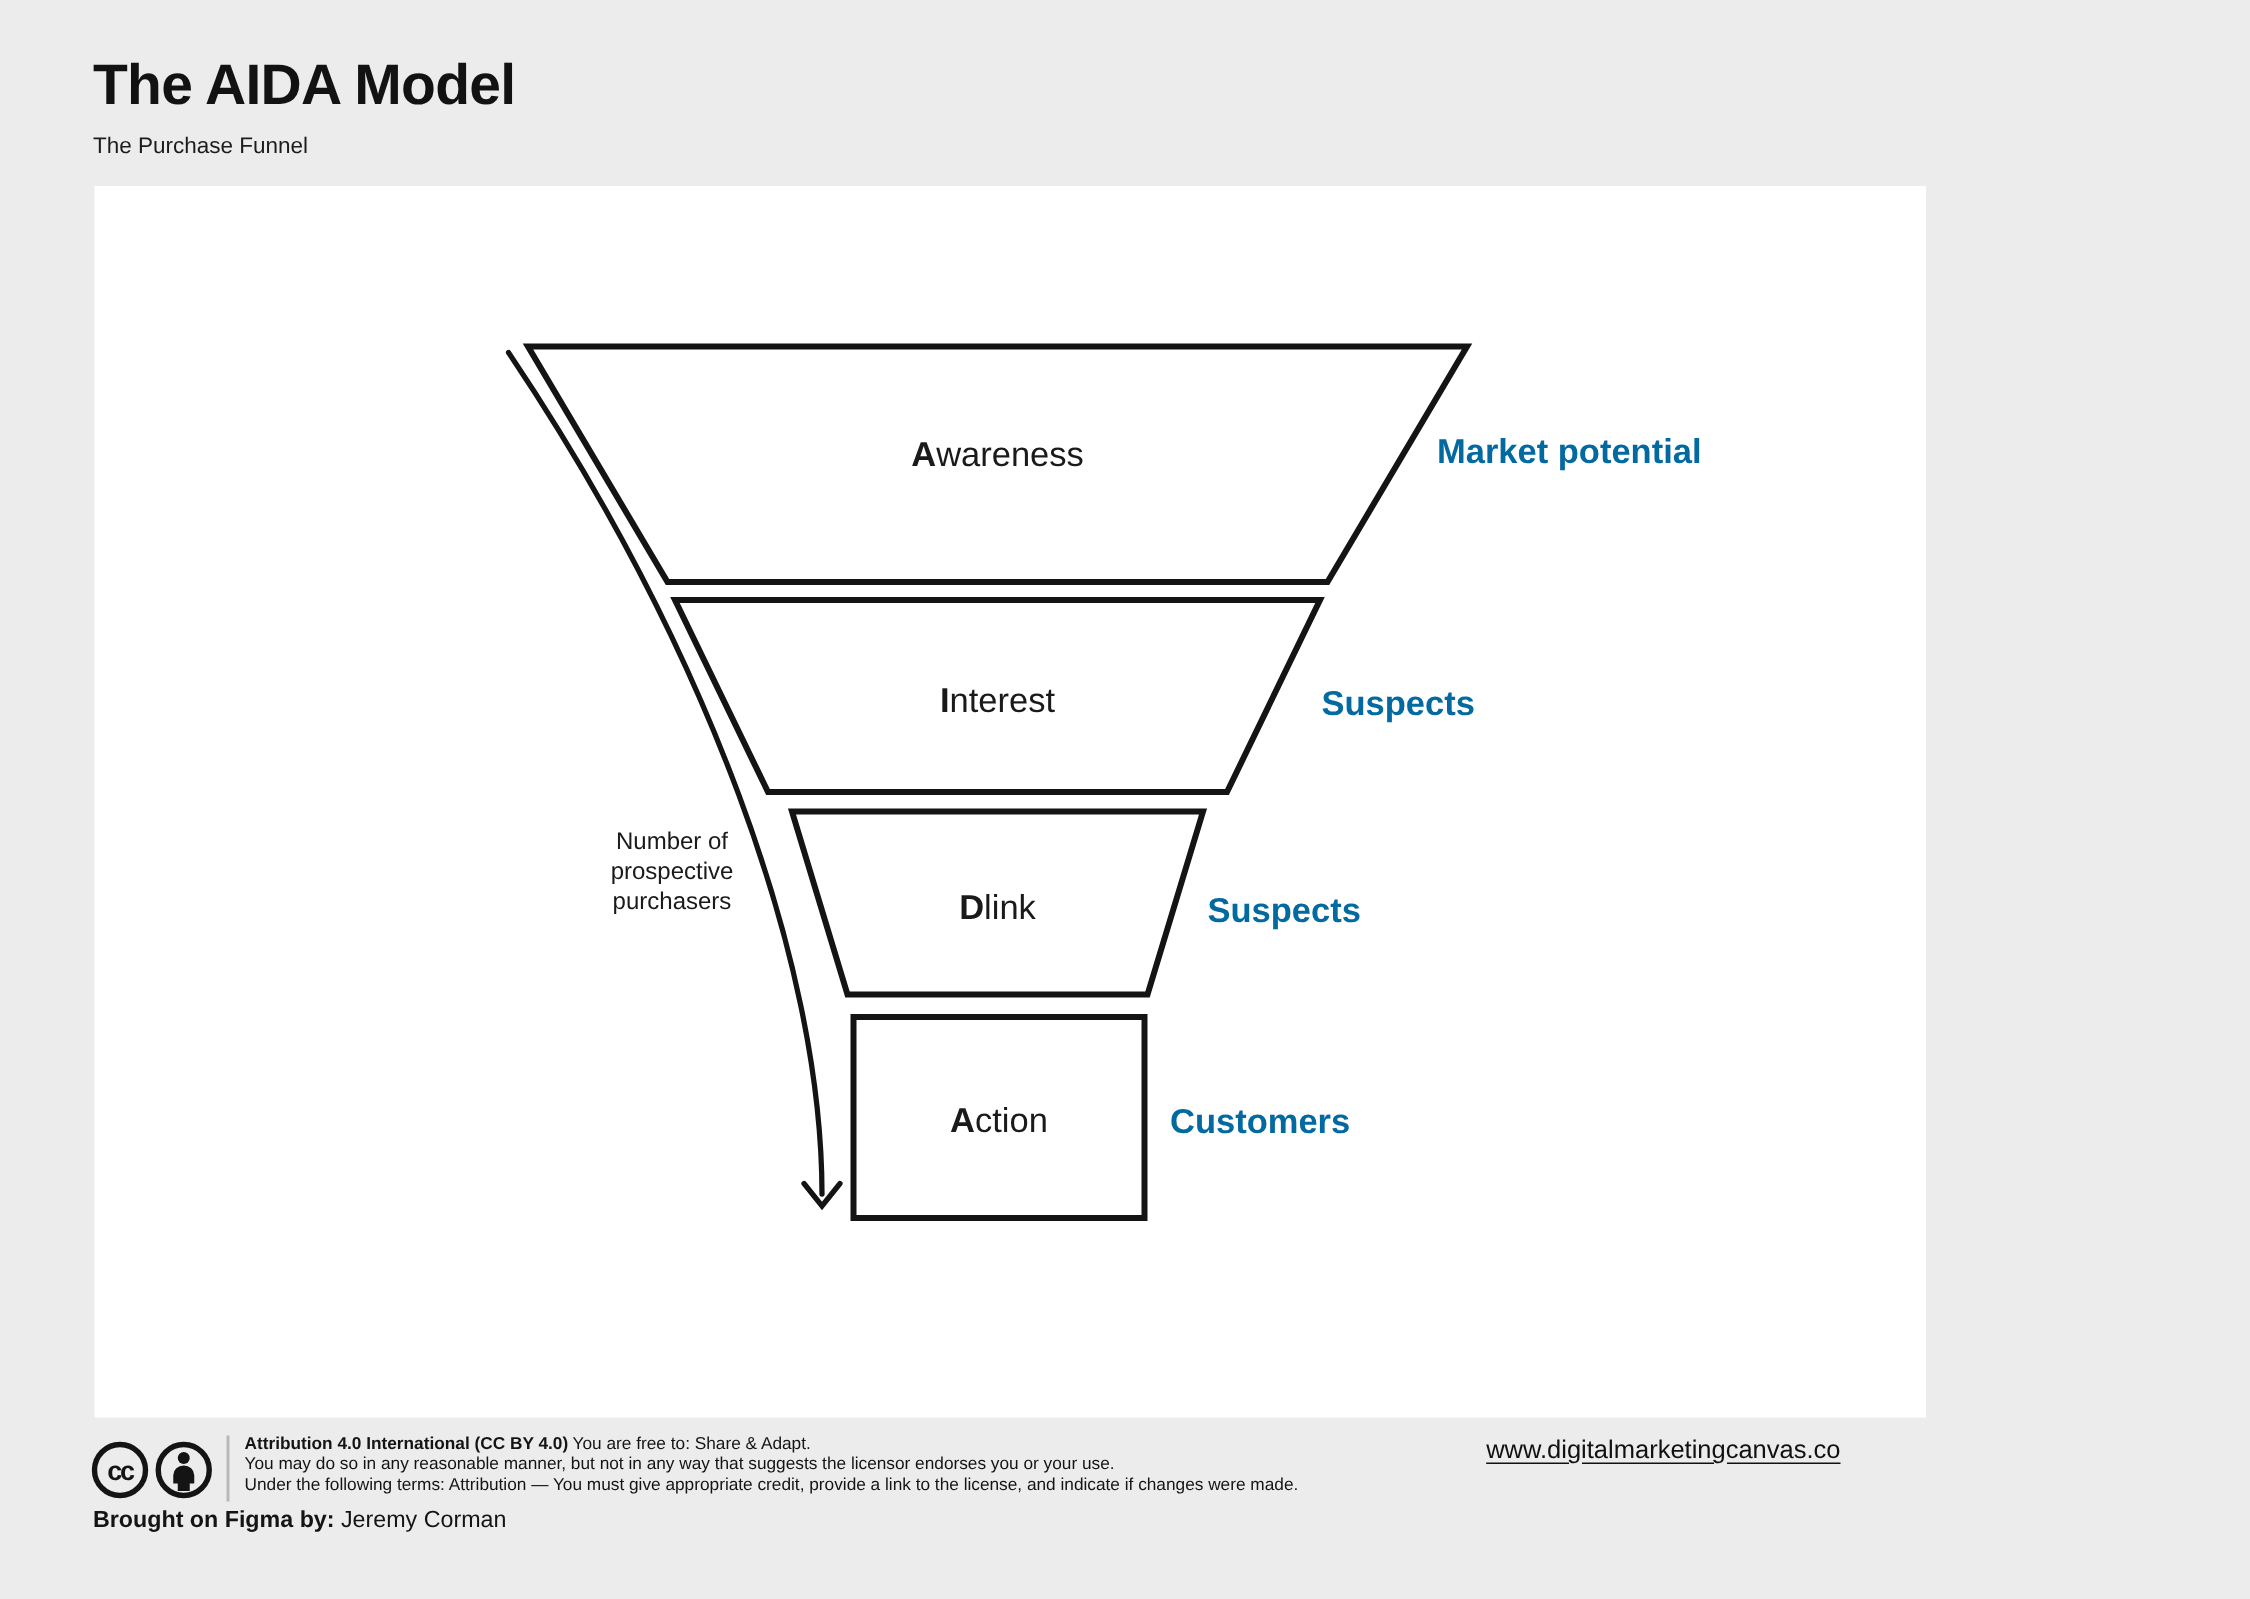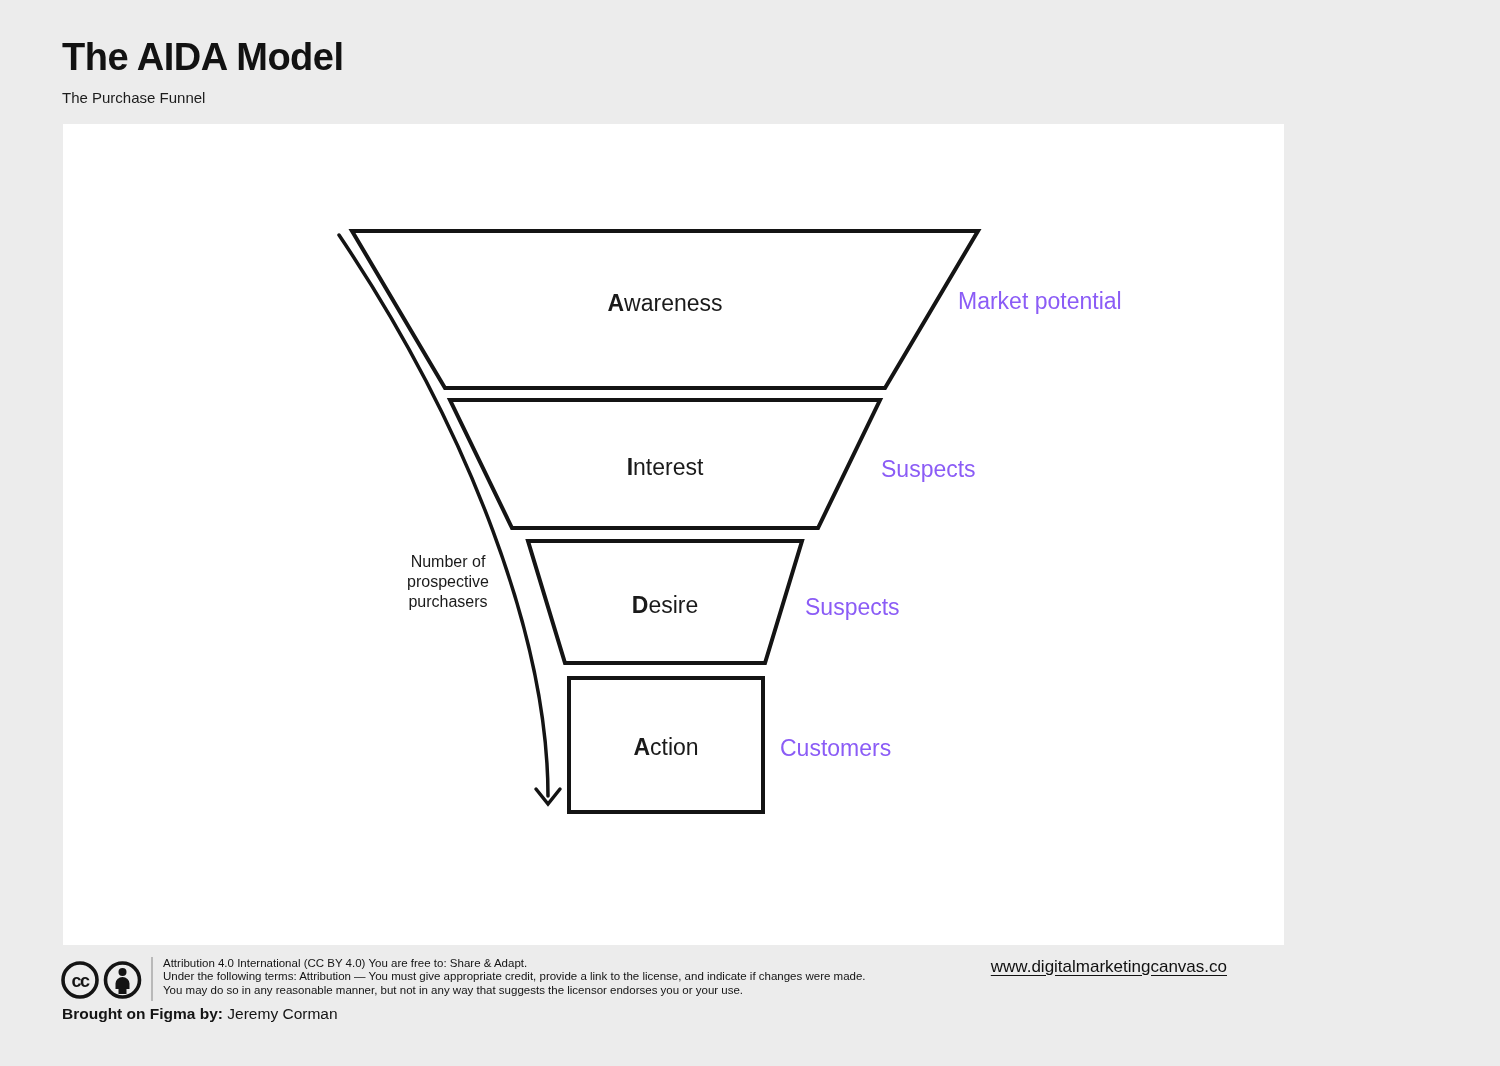--- a/index.html
+++ b/index.html
@@ -40,22 +40,23 @@
     font-size: 23px;
     color: #1a1a1a;
     white-space: nowrap;
     text-align: right;
   }
   .stage-label b { font-weight: 700; }
   .side-label {
     position: absolute;
     transform: translateY(-50%);
     font-size: 23px;
-    color: #8b5cf6;
+    color: #0369a1;
     white-space: nowrap;
+    font-weight: bold;
   }
   .axis-annotation {
     position: absolute;
     left: 448px; top: 582px;
     transform: translate(-50%, -50%);
     text-align: center;
     font-size: 16px;
     line-height: 20px;
     color: #1a1a1a;
     white-space: nowrap;
@@ -67,21 +68,21 @@
     width: 2px; height: 44px;
     background: #b9b9b9;
   }
   .license-text {
     position: absolute;
     left: 163px; top: 957px;
     font-size: 11.5px;
     line-height: 13.4px;
     color: #141414;
   }
-  .license-text .b { font-weight: 400; }
+  .license-text .b { font-weight: 700; }
   .credit {
     position: absolute;
     left: 62px; top: 1005px;
     font-size: 15.5px;
     color: #141414;
   }
   .credit .b { font-weight: 700; }
   .website {
     position: absolute;
     right: 57px; top: 957px;
@@ -117,21 +118,21 @@
     </g>
   </svg>
 
   <div class="stage-label" style="left:665px; top:303px;">
     <b>A</b><span>wareness</span>
   </div>
   <div class="stage-label" style="left:665px; top:467px;">
     <b>I</b><span>nterest</span>
   </div>
   <div class="stage-label" style="left:665px; top:605px;">
-    <b>D</b><span>esire</span>
+    <b>D</b><span>link</span>
   </div>
   <div class="stage-label" style="left:666px; top:747px;">
     <b>A</b><span>ction</span>
   </div>
 
   <div class="side-label" style="left:958px; top:301px;">Market potential</div>
   <div class="side-label" style="left:881px; top:469px;">Suspects</div>
   <div class="side-label" style="left:805px; top:607px;">Suspects</div>
   <div class="side-label" style="left:780px; top:748px;text-align:center;">Customers</div>
 
@@ -151,22 +152,22 @@
         <circle cx="62.5" cy="21" r="17" fill="none" stroke="#141414" stroke-width="3.6"></circle>
         <circle cx="62.5" cy="13" r="4" fill="#141414"></circle>
         <path d="M 55.5 30 L 55.5 24.5 A 7 6.5 0 0 1 69.5 24.5 L 69.5 30 L 66.5 30 L 66.5 35 L 58.5 35 L 58.5 30 Z" fill="#141414"></path>
       </g>
     </svg>
   </div>
   <div class="footer-divider"></div>
 
   <div class="license-text">
     <div><span class="b">Attribution 4.0 International (CC BY 4.0)</span><span> You are free to: Share &amp; Adapt.</span></div>
+    <div>You may do so in any reasonable manner, but not in any way that suggests the licensor endorses you or your use.</div>
     <div>Under the following terms: Attribution — You must give appropriate credit, provide a link to the license, and indicate if changes were made.</div>
-    <div>You may do so in any reasonable manner, but not in any way that suggests the licensor endorses you or your use.</div>
   </div>
 
   <div class="credit">
     <span class="b">Brought on Figma by:</span><span> Jeremy Corman</span>
   </div>
 
   <a class="website" href="#">www.digitalmarketingcanvas.co</a>
 
 </div>
 

